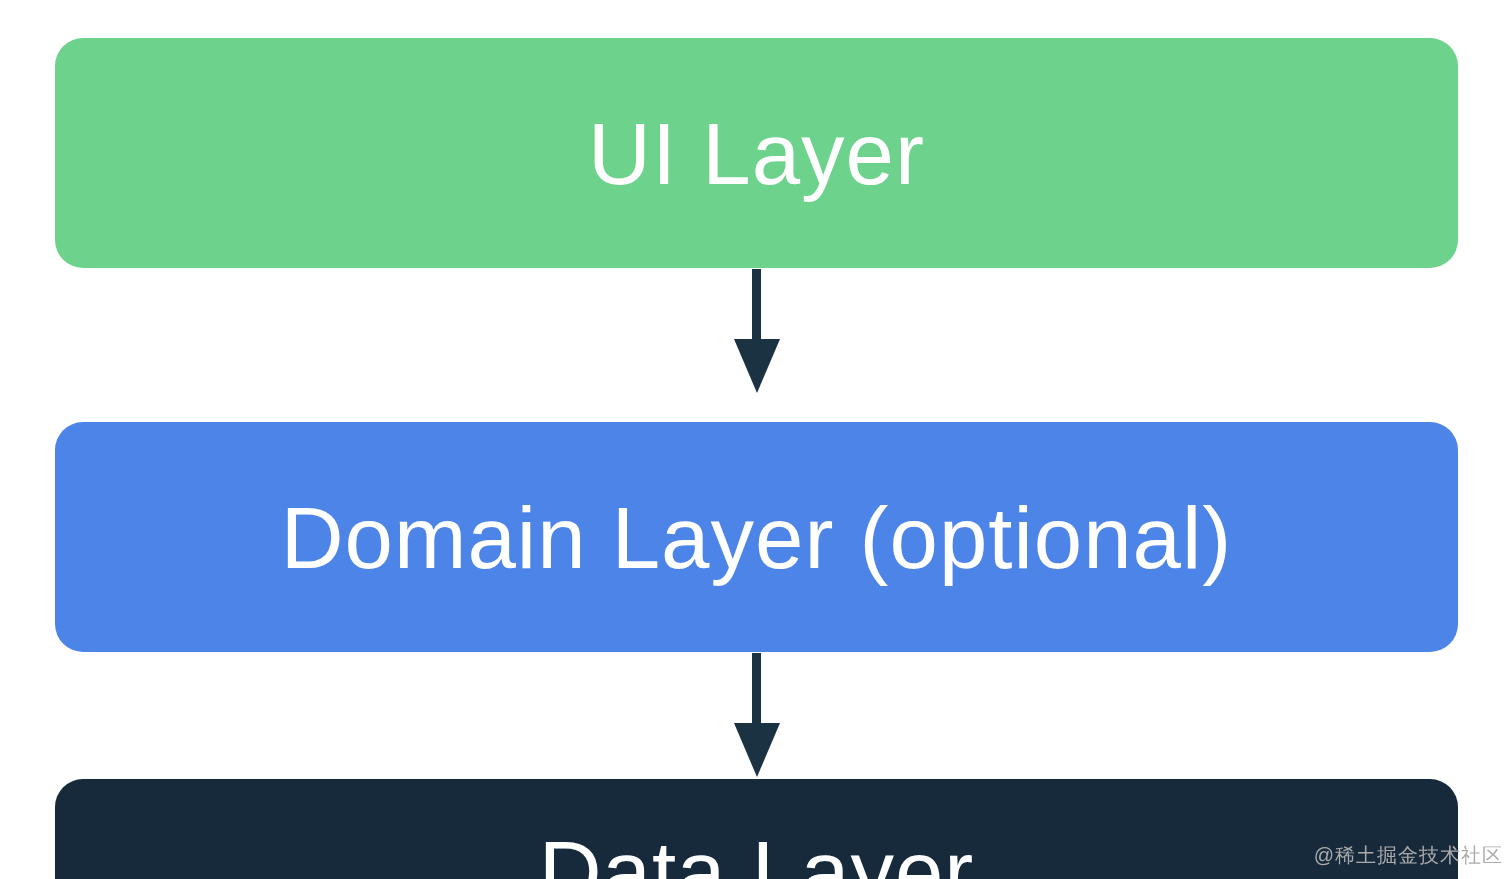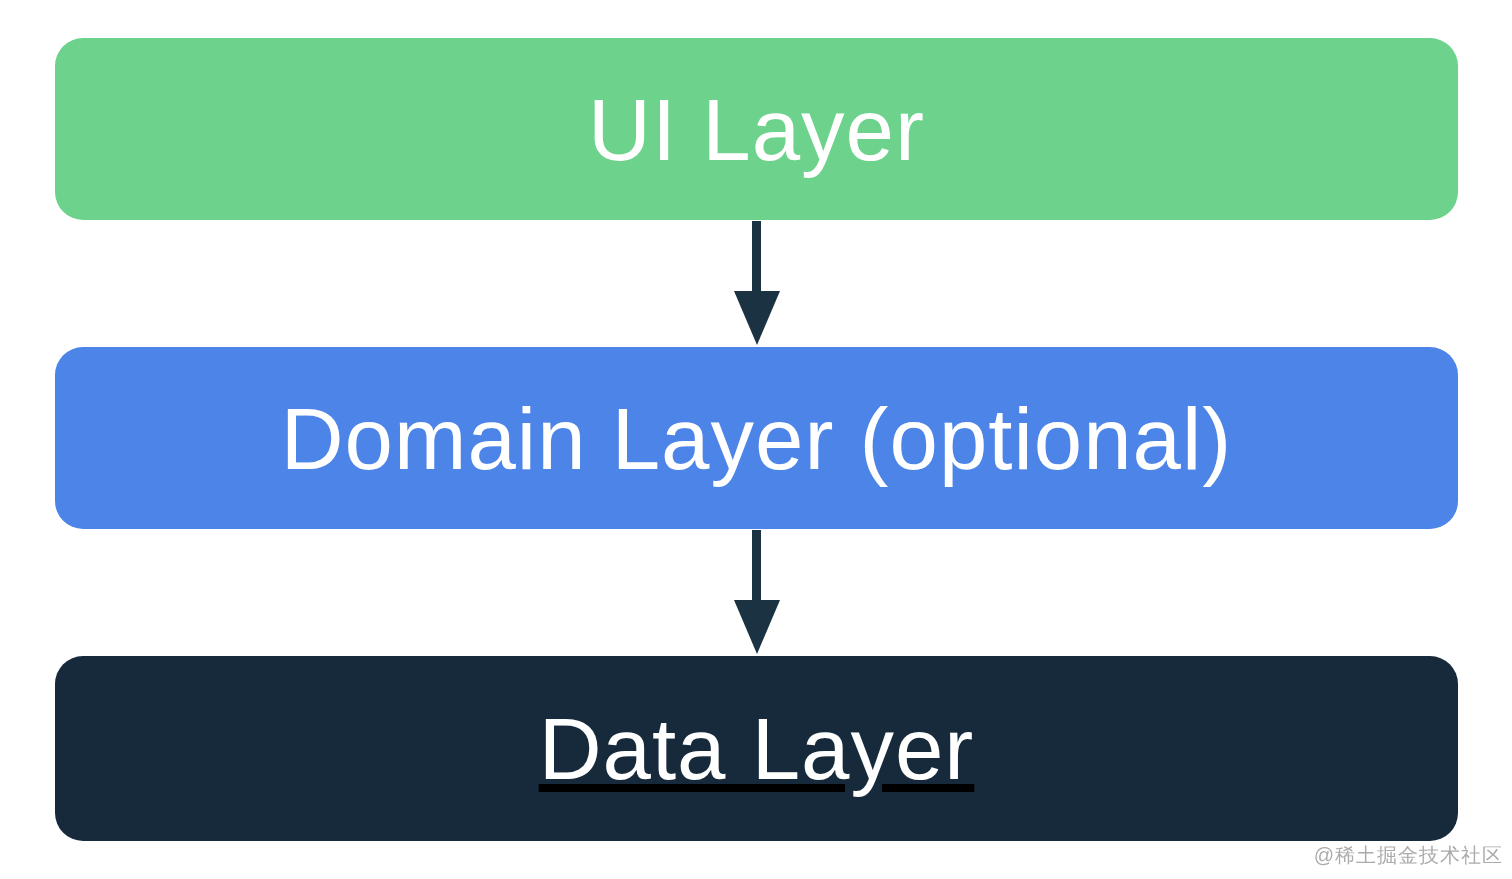--- a/index.html
+++ b/index.html
@@ -19,21 +19,21 @@
     position: absolute;
     left: 55px;
     top: 38px;
     width: 1403px;
     display: flex;
     flex-direction: column;
     align-items: center;
   }
   .layer-box {
     width: 100%;
-    height: 182px;
+    height: 230px;
     border-radius: 28px;
     display: flex;
     align-items: center;
     justify-content: center;
   }
   .layer-box.data {
     height: 185px;
     text-decoration: underline;
   }
   .layer-label {
@@ -84,21 +84,21 @@
 
     <div class="layer-box" style="background-color: rgb(109, 210, 139);">
       <span class="layer-label" style="color: rgb(255, 255, 255);">UI Layer</span>
     </div>
 
     <div class="arrow">
       <div class="arrow-stem" style="background-color: rgb(27, 50, 66);"></div>
       <div class="arrow-head" style="border-top-color: rgb(27, 50, 66);"></div>
     </div>
 
-    <div class="layer-box" style="background-color: rgb(77, 132, 232);">
+    <div class="layer-box" style="background-color: rgb(77, 132, 232); margin-top: 27px;">
       <span class="layer-label" style="color: rgb(255, 255, 255);">Domain Layer (optional)</span>
     </div>
 
     <div class="arrow">
       <div class="arrow-stem" style="background-color: rgb(27, 50, 66);"></div>
       <div class="arrow-head" style="border-top-color: rgb(27, 50, 66);"></div>
     </div>
 
     <div class="layer-box data" style="background-color: rgb(22, 42, 59);">
       <span class="layer-label" style="color: rgb(255, 255, 255);">Data Layer</span>

